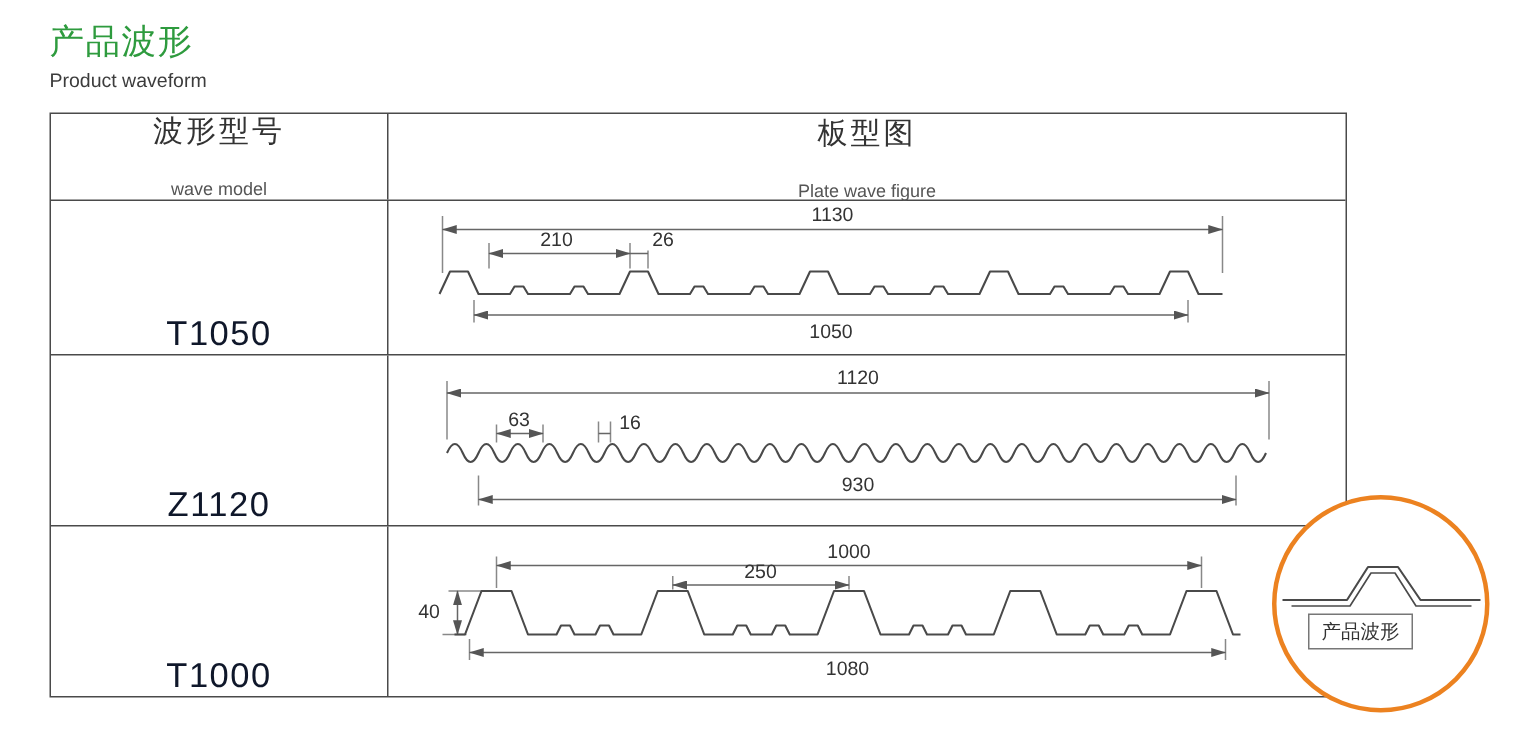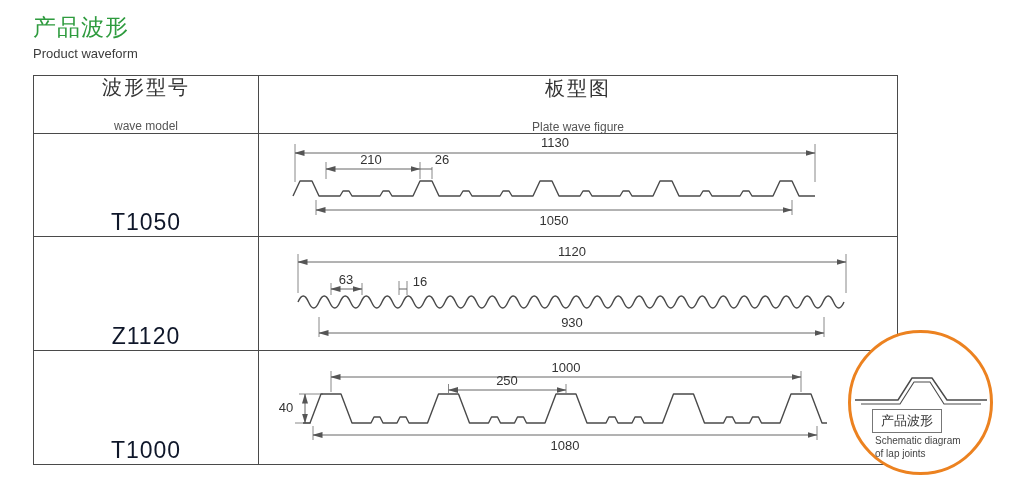--- a/index.html
+++ b/index.html
@@ -198,19 +198,15 @@
     </div>
 
   </div>
 
   <div class="lap-circle">
     <svg width="139" height="139" viewBox="0 0 139 139">
       <path class="profile" d="M4,67 L47,67 L61,45 L81,45 L96,67 L136,67"></path>
       <path class="profile2" d="M10,71 L49,71 L63,49 L79,49 L93,71 L130,71"></path>
     </svg>
     <div class="lap-label-cn">产品波形</div>
-    <div class="lap-label-en">
-      <div>Schematic diagram</div>
-      <div>of lap joints</div>
-    </div>
   </div>
 
 </div>
 
 </body></html>

